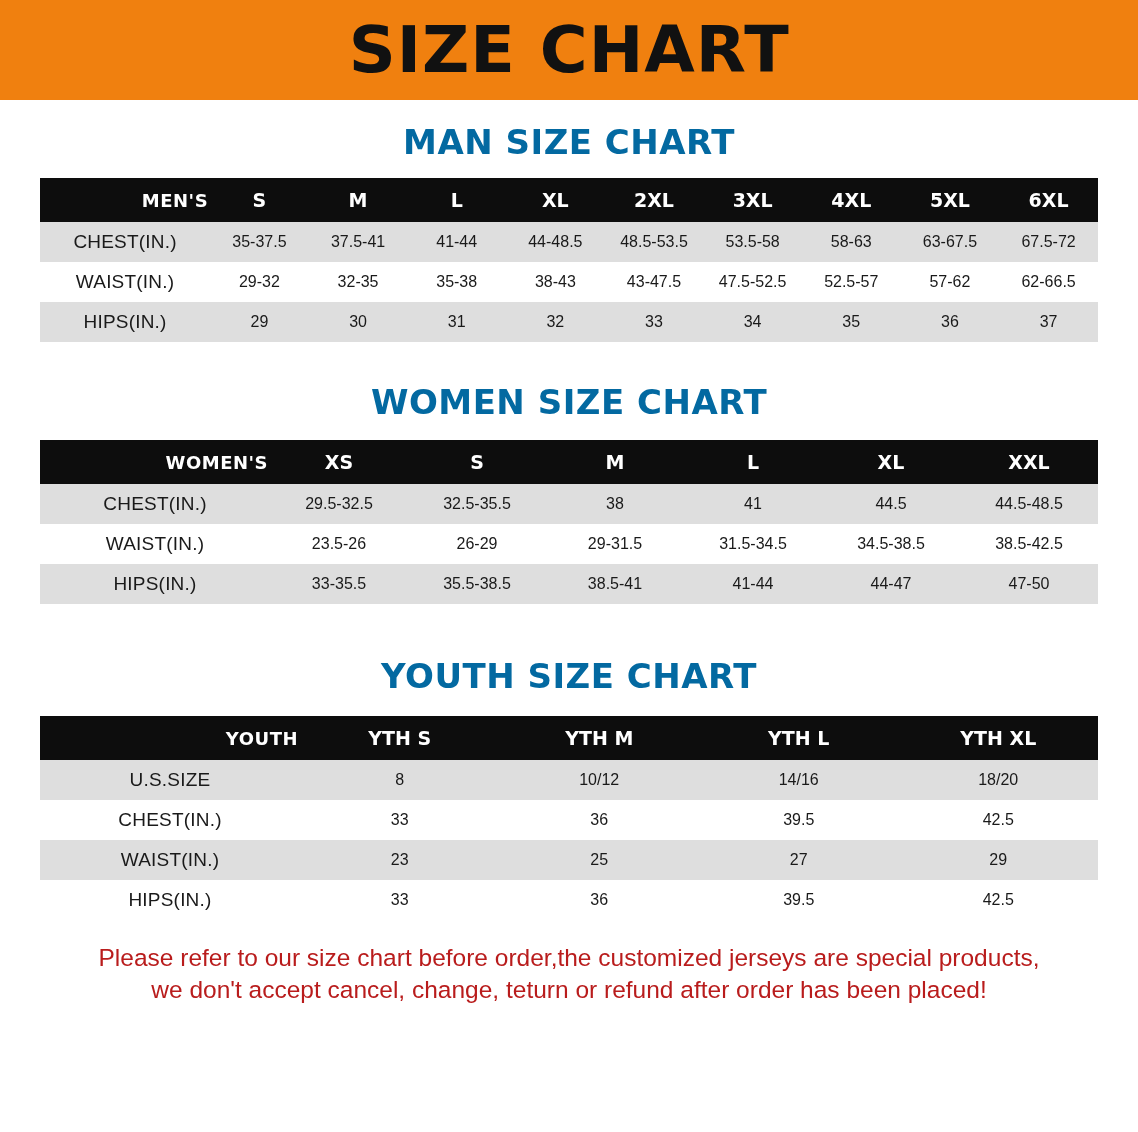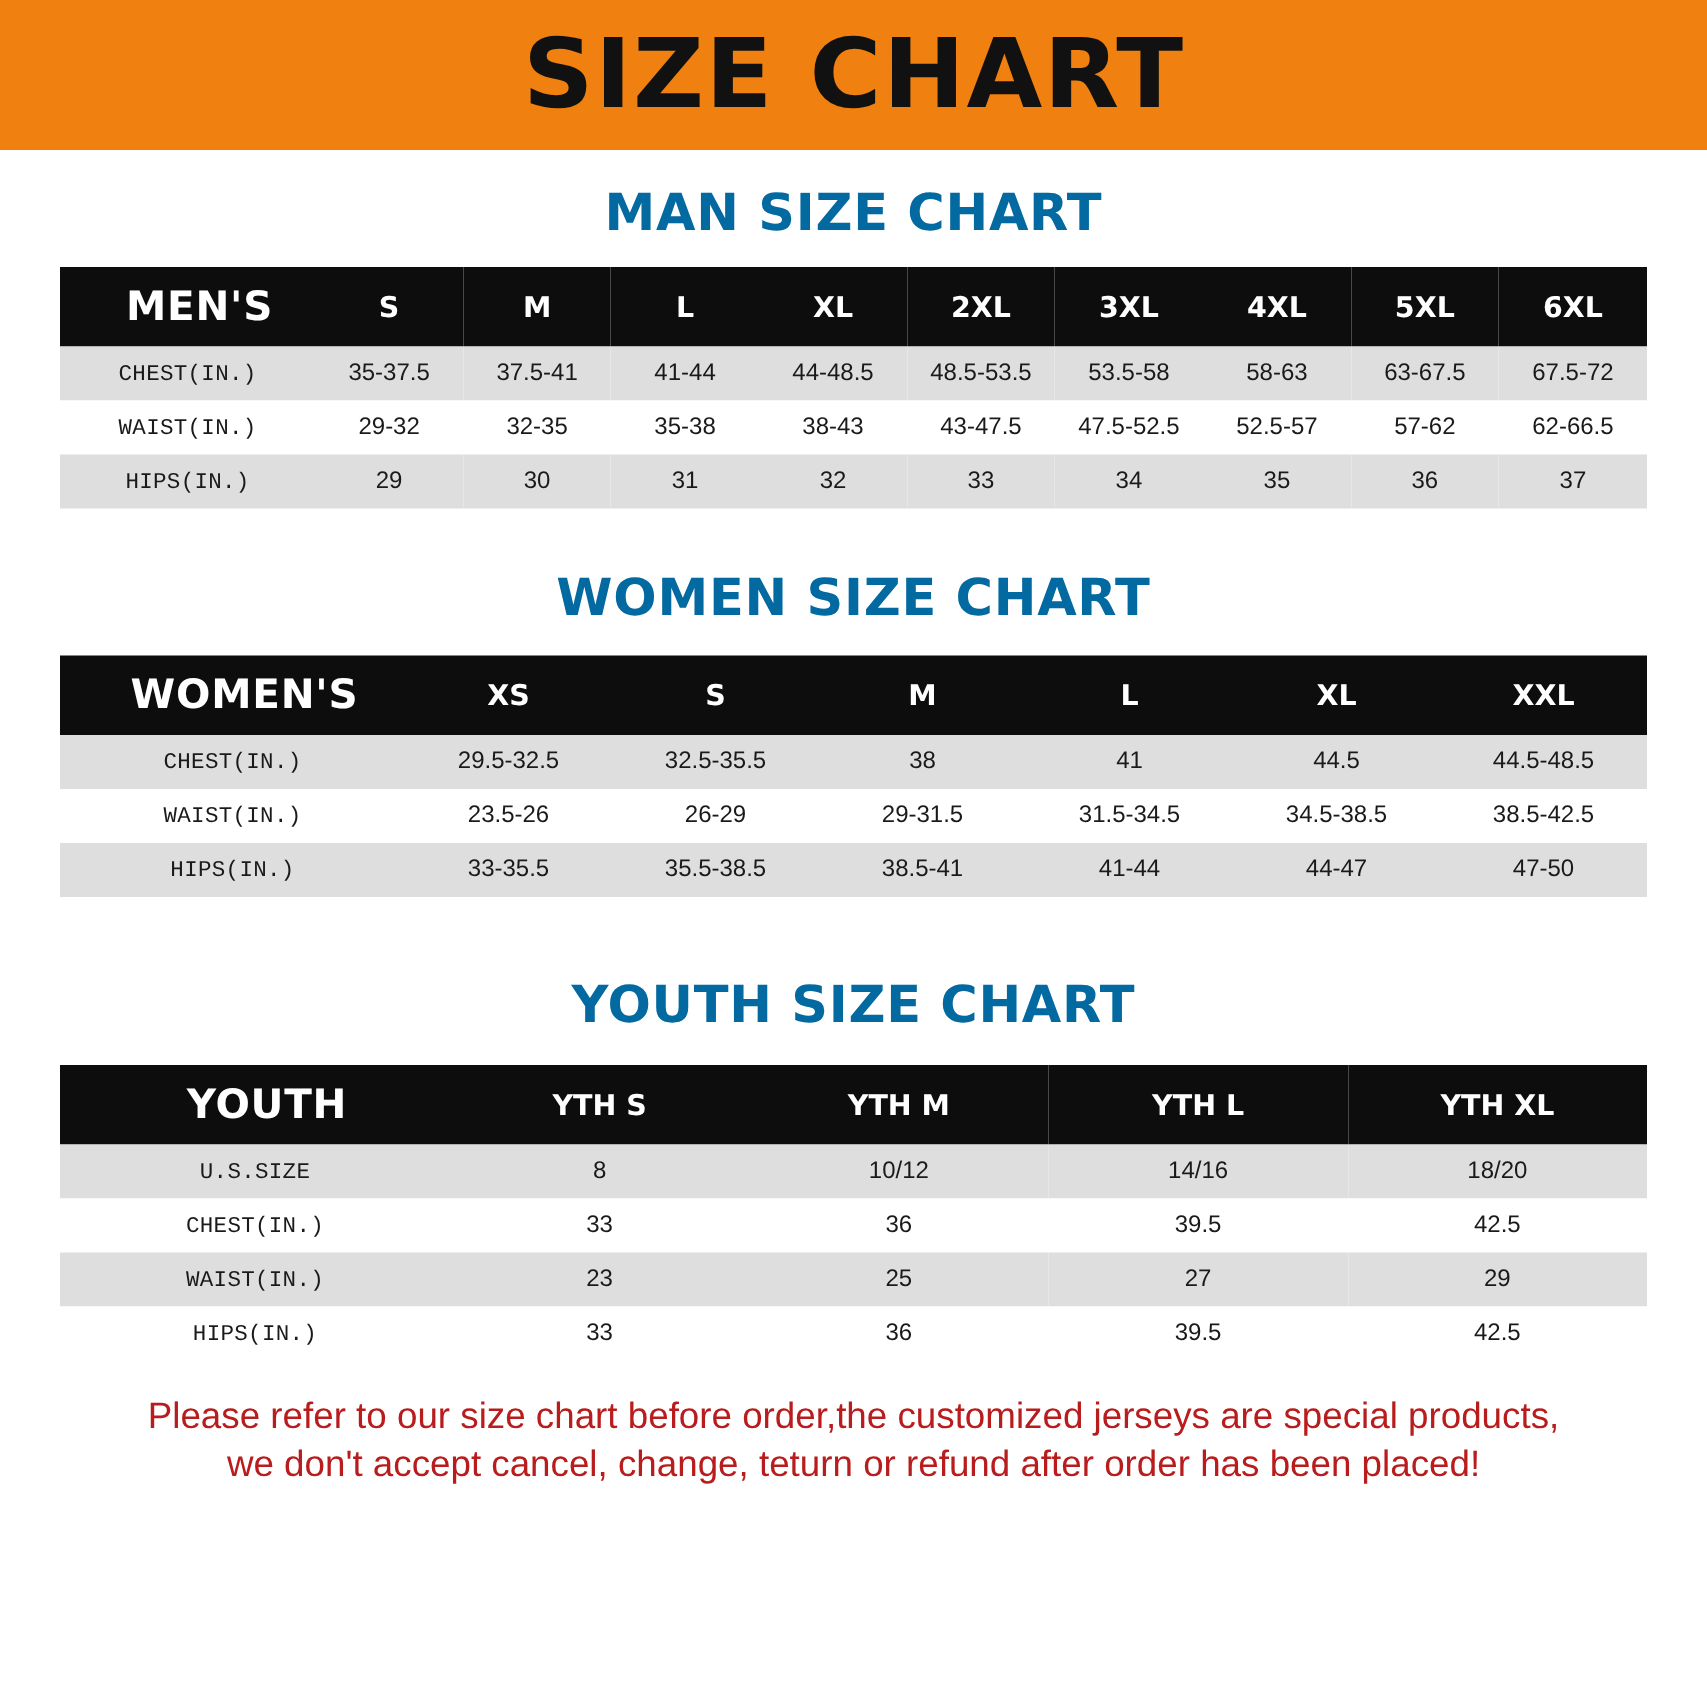--- a/index.html
+++ b/index.html
@@ -63,37 +63,36 @@
   table.size thead th {
     background: #0d0d0d;
     color: #ffffff;
     font-family: "DejaVu Sans", sans-serif;
     font-weight: 700;
     font-size: 19px;
     padding: 11px 2px;
     text-align: center;
   }
   table.size thead th.lead {
-    text-align: center;
+    text-align: right;
     padding-left: 18px;
-    font-size: 27px;
+    font-size: 18px;
     letter-spacing: 0.5px;
   }
   table.size tbody td {
     font-family: "Liberation Sans", sans-serif;
     font-size: 16px;
     color: #1a1a1a;
     text-align: center;
     padding: 9px 2px;
   }
   table.size tbody td.lead {
     text-align: center;
-    font-size: 15px;
+    font-size: 19px;
     letter-spacing: 0.2px;
-    font-family: Liberation Mono, monospace;
   }
   tr.shade td { background: #dedede; }
   tr.plain td { background: #ffffff; }
 
   
   .men col.c0 { width: 170px; }
   .men col.cx { width: 98.6px; }
 
   
   .women col.c0 { width: 230px; }

